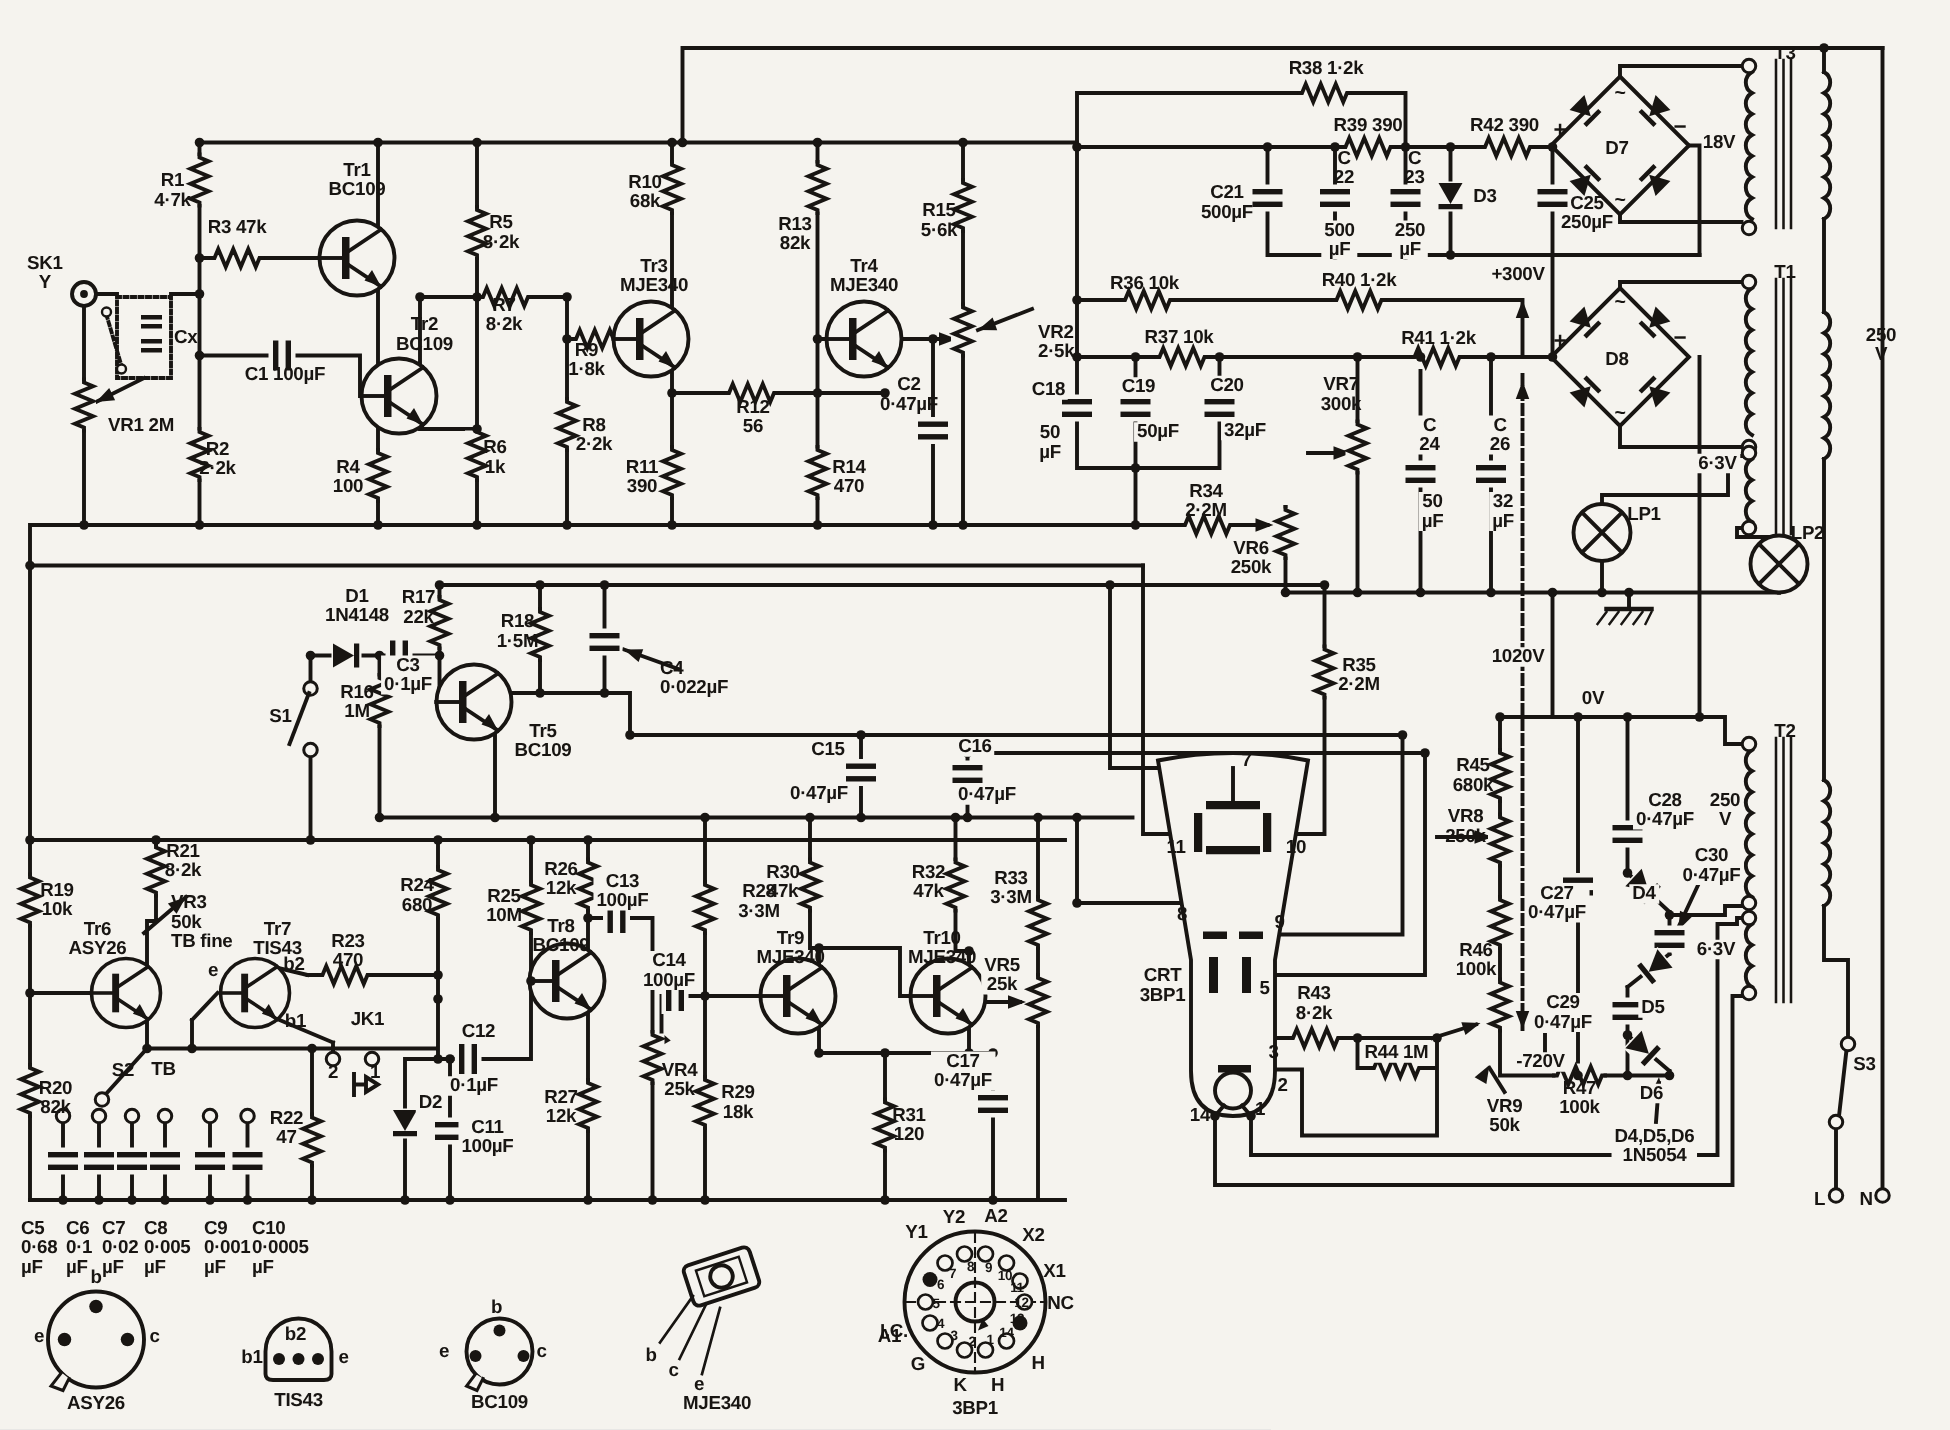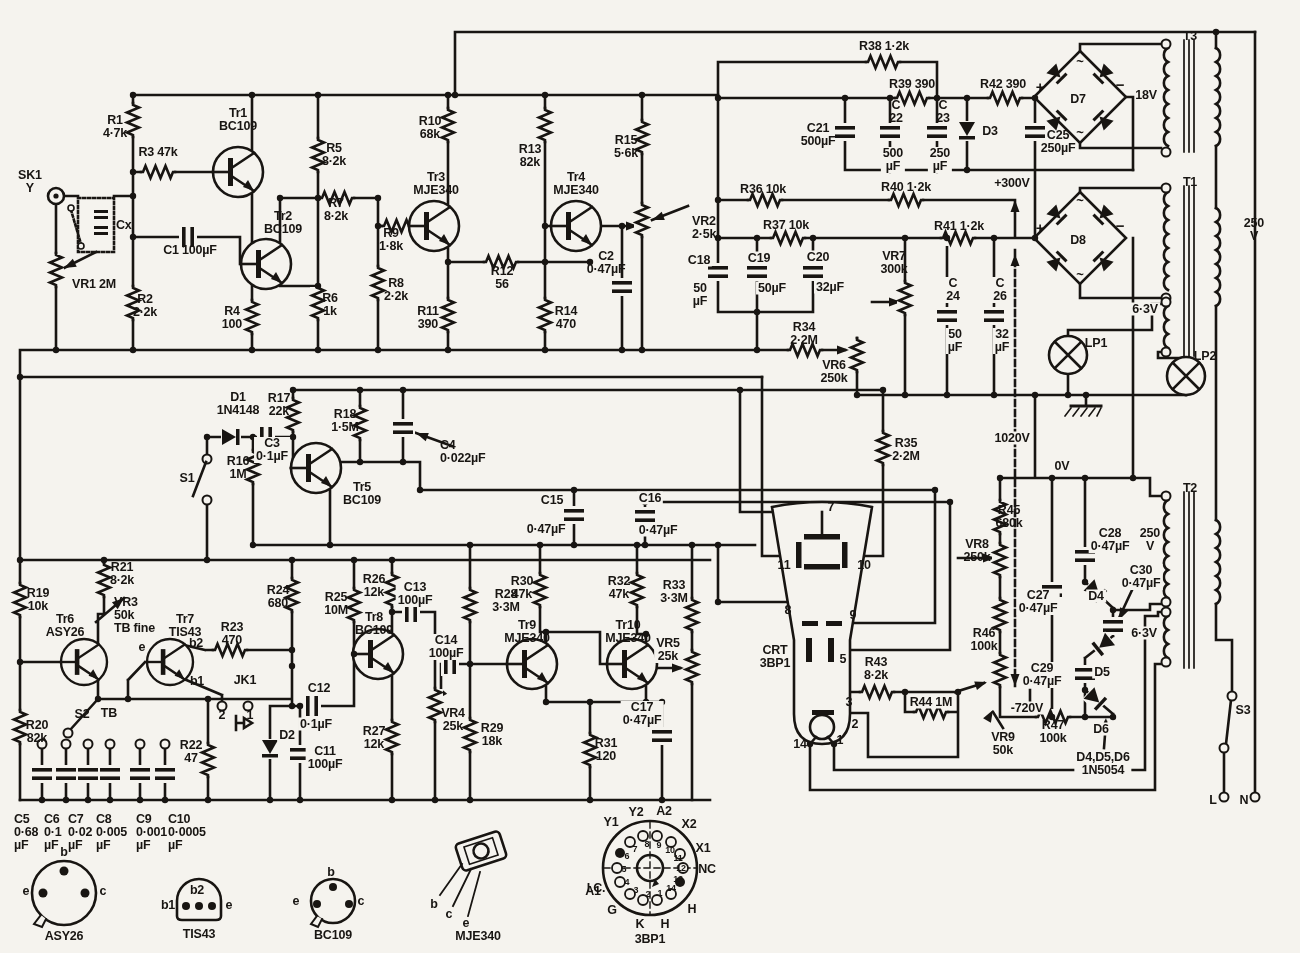--- a/index.html
+++ b/index.html
@@ -666,21 +666,21 @@
       <div class="lbl" style="left: 843px; top: 659px;">5</div>
       <div class="lbl" style="left: 849px; top: 702px;">3</div>
       <div class="lbl" style="left: 855px; top: 724px;">2</div>
       <div class="lbl" style="left: 800px; top: 744px;">14</div>
       <div class="lbl" style="left: 840px; top: 740px;">1</div>
       <div class="lbl" style="left: 775px; top: 657px;">CRT
 3BP1</div>
       <div class="lbl" style="left: 876px; top: 669px;">R43
 8·2k</div>
       <div class="lbl bg" style="left: 931px; top: 702px;">R44 1M</div>
-      <div class="lbl" style="left: 982px; top: 517px; margin-left: 27px;">R45
+      <div class="lbl" style="left: 982px; top: 517px;">R45
 680k</div>
       <div class="lbl" style="left: 977px; top: 551px;">VR8
 250k</div>
       <div class="lbl" style="left: 984px; top: 640px;">R46
 100k</div>
       <div class="lbl" style="left: 1003px; top: 744px;">VR9
 50k</div>
       <div class="lbl bg" style="left: 1027px; top: 708px;">-720V</div>
       <div class="lbl" style="left: 1053px; top: 732px;">R47
 100k</div>

